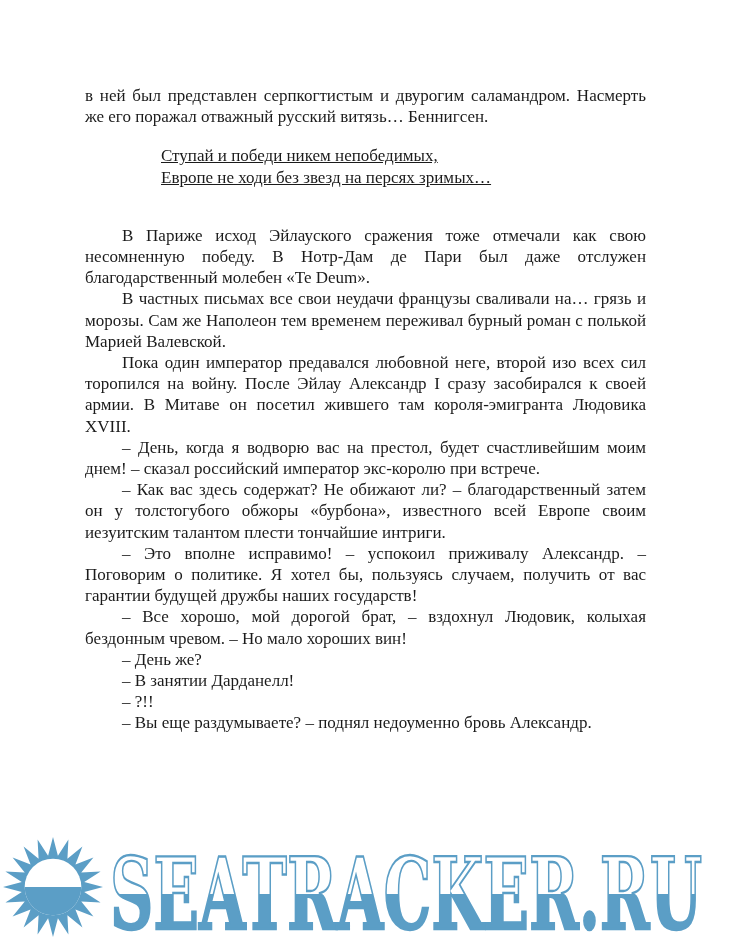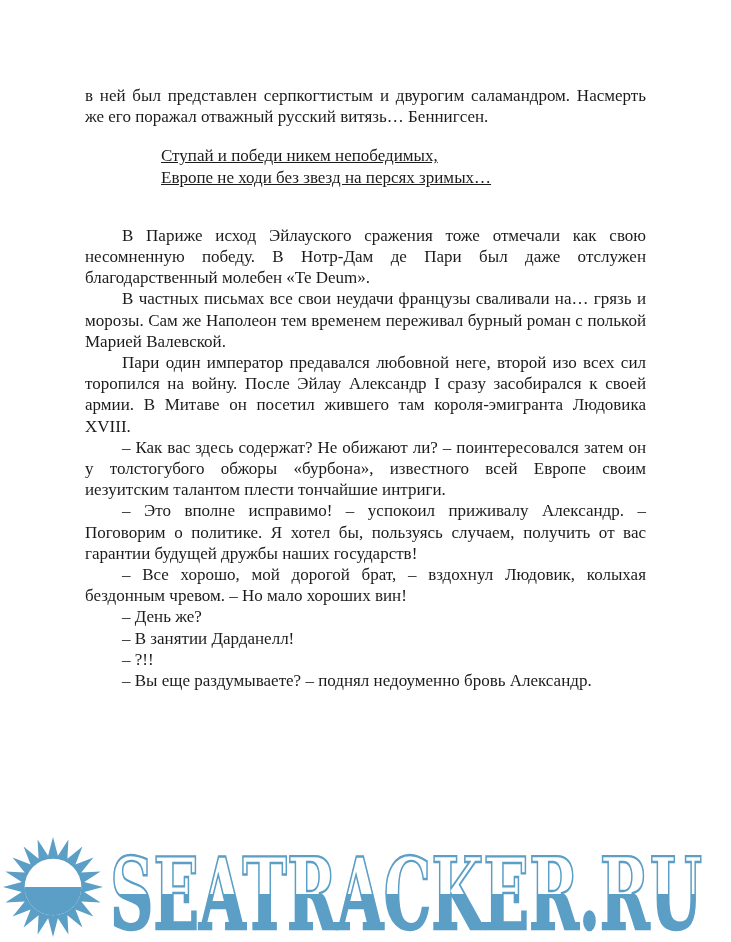--- a/index.html
+++ b/index.html
@@ -77,22 +77,23 @@
   <main class="text-block">
     <p class="continuation">в ней был представлен серпкогтистым и двурогим саламандром. Насмерть же его поражал отважный русский витязь… Беннигсен.</p>
 
     <div class="verse">
       <div class="verse-line">Ступай и победи никем непобедимых,</div>
       <div class="verse-line">Европе не ходи без звезд на персях зримых…</div>
     </div>
 
     <p>В Париже исход Эйлауского сражения тоже отмечали как свою несомненную победу. В Нотр-Дам де Пари был даже отслужен благодарственный молебен «Te Deum».</p>
     <p>В частных письмах все свои неудачи французы сваливали на… грязь и морозы. Сам же Наполеон тем временем переживал бурный роман с полькой Марией Валевской.</p>
-    <p>Пари один император предавался любовной неге, второй изо всех сил торопился на войну. После Эйлау Александр I сразу засобирался к своей армии. В Митаве он посетил жившего там короля-эмигранта Людовика XVIII.</p>
-    <p>– Как вас здесь содержат? Не обижают ли? – поинтересовался затем он у толстогубого обжоры «бурбона», известного всей Европе своим иезуитским талантом плести тончайшие интриги.</p>
+    <p>Пока один император предавался любовной неге, второй изо всех сил торопился на войну. После Эйлау Александр I сразу засобирался к своей армии. В Митаве он посетил жившего там короля-эмигранта Людовика XVIII.</p>
+    <p>– День, когда я водворю вас на престол, будет счастливейшим моим днем! – сказал российский император экс-королю при встрече.</p>
+    <p>– Как вас здесь содержат? Не обижают ли? – благодарственный затем он у толстогубого обжоры «бурбона», известного всей Европе своим иезуитским талантом плести тончайшие интриги.</p>
     <p>– Это вполне исправимо! – успокоил приживалу Александр. – Поговорим о политике. Я хотел бы, пользуясь случаем, получить от вас гарантии будущей дружбы наших государств!</p>
     <p>– Все хорошо, мой дорогой брат, – вздохнул Людовик, колыхая бездонным чревом. – Но мало хороших вин!</p>
     <p>– День же?</p>
     <p>– В занятии Дарданелл!</p>
     <p>– ?!!</p>
     <p>– Вы еще раздумываете? – поднял недоуменно бровь Александр.</p>
   </main>
 
   <footer class="watermark">
 

